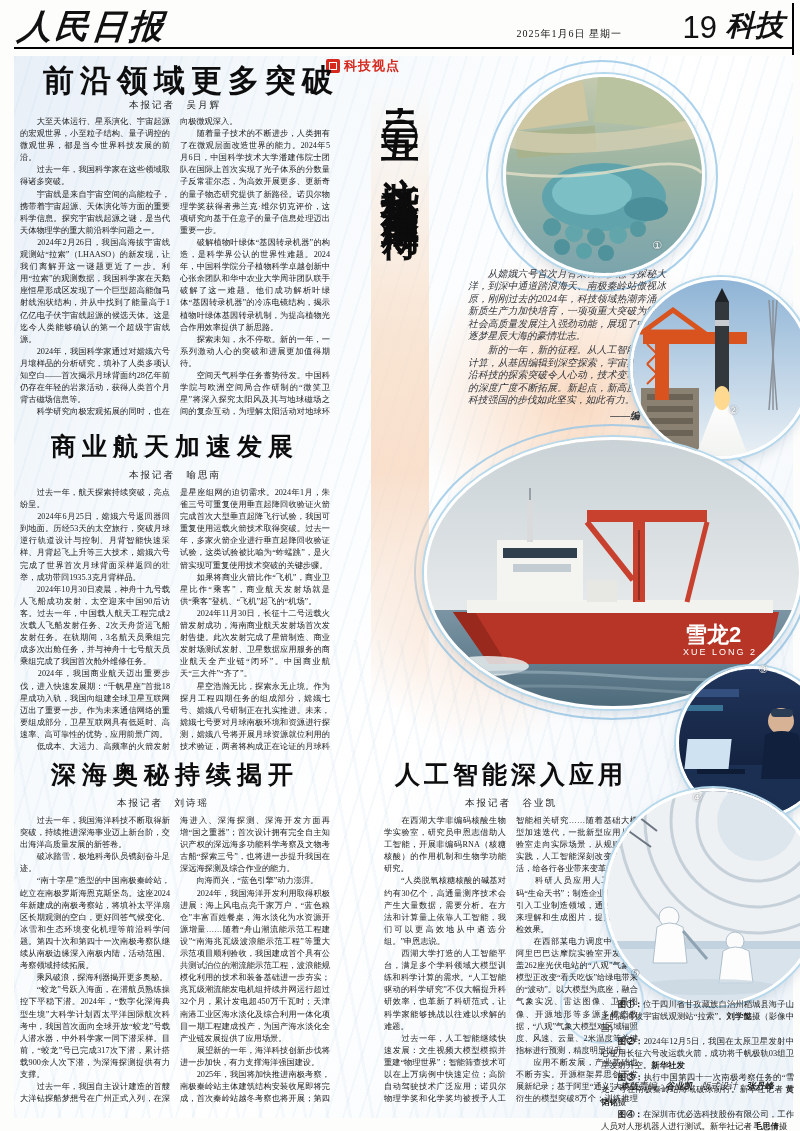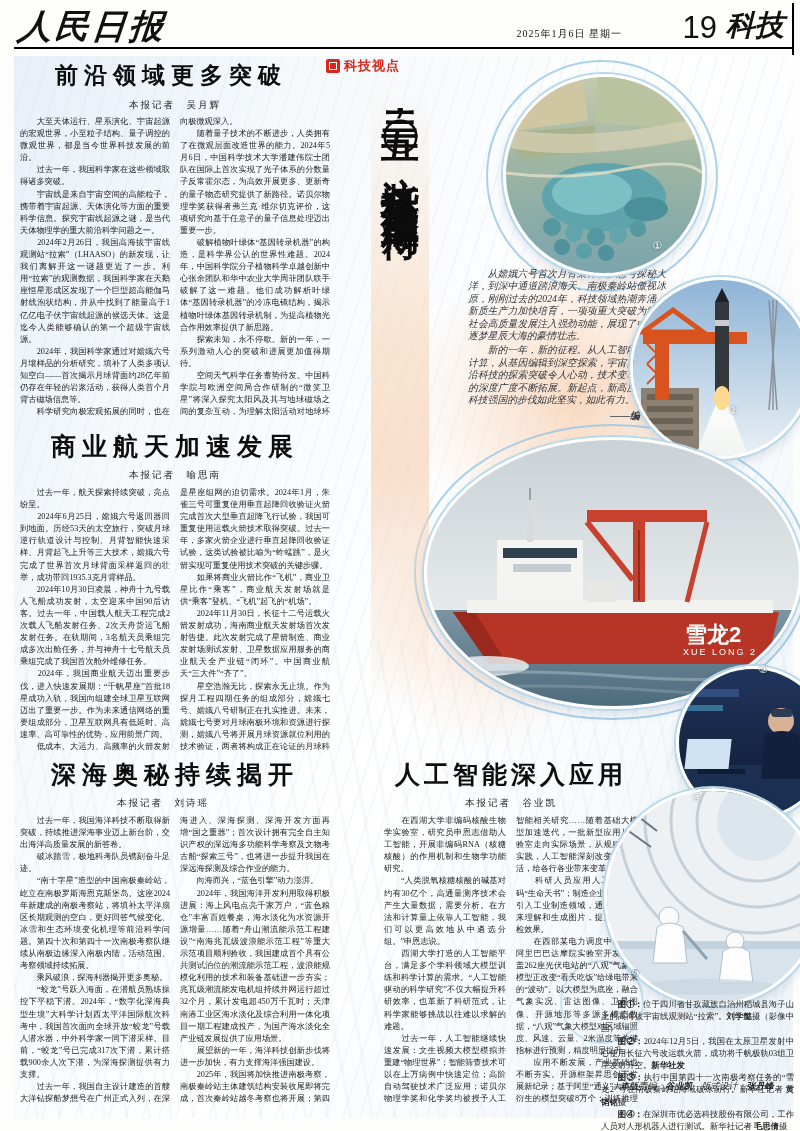--- a/index.html
+++ b/index.html
@@ -92,21 +92,21 @@
   </div>
 
   <div class="vheadline">二〇二五，这些科技热点值得期待</div>
 
   <div class="ednote">
     <p>从嫦娥六号首次月背采样、梦想号探秘大洋，到深中通道踏浪海天、南极秦岭站傲视冰原，刚刚过去的2024年，科技领域热潮奔涌，新质生产力加快培育，一项项重大突破为经济社会高质量发展注入强劲动能，展现了中国人逐梦星辰大海的豪情壮志。</p>
     <p>新的一年，新的征程。从人工智能到量子计算，从基因编辑到深空探索，宇宙奥秘、前沿科技的探索突破令人心动，技术变革和应用的深度广度不断拓展。新起点，新高度，迈向科技强国的步伐如此坚实，如此有力。</p>
     <p class="sign">——编 者</p>
   </div>
 
-  <h2 class="art-title" style="left:16px;top:60px;width:310px;font-size:23px;letter-spacing:6px;margin:0;">前沿领域更多突破</h2>
+  <h2 class="art-title" style="left:36px;top:60px;width:310px;font-size:31px;letter-spacing:6px;margin:0;">前沿领域更多突破</h2>
   <div class="byline" style="left:20px;top:99px;width:310px;">本报记者　吴月辉</div>
   <div class="body" style="left:20px;top:116px;width:310px;height:314px;">　　大至天体运行、星系演化、宇宙起源的宏观世界，小至粒子结构、量子调控的微观世界，都是当今世界科技发展的前沿。
 　　过去一年，我国科学家在这些领域取得诸多突破。
 　　宇宙线是来自宇宙空间的高能粒子，携带着宇宙起源、天体演化等方面的重要科学信息。探究宇宙线起源之谜，是当代天体物理学的重大前沿科学问题之一。
 　　2024年2月26日，我国高海拔宇宙线观测站“拉索”（LHAASO）的新发现，让我们离解开这一谜题更近了一步。利用“拉索”的观测数据，我国科学家在天鹅座恒星形成区发现了一个巨型超高能伽马射线泡状结构，并从中找到了能量高于1亿亿电子伏宇宙线起源的候选天体。这是迄今人类能够确认的第一个超级宇宙线源。
 　　2024年，我国科学家通过对嫦娥六号月壤样品的分析研究，填补了人类多项认知空白——首次揭示月球背面约28亿年前仍存在年轻的岩浆活动，获得人类首个月背古磁场信息等。
 　　科学研究向极宏观拓展的同时，也在向极微观深入。
 　　随着量子技术的不断进步，人类拥有了在微观层面改造世界的能力。2024年5月6日，中国科学技术大学潘建伟院士团队在国际上首次实现了光子体系的分数量子反常霍尔态，为高效开展更多、更新奇的量子物态研究提供了新路径。诺贝尔物理学奖获得者弗兰克·维尔切克评价，这项研究向基于任意子的量子信息处理迈出重要一步。
 　　破解植物叶绿体“基因转录机器”的构造，是科学界公认的世界性难题。2024年，中国科学院分子植物科学卓越创新中心张余团队和华中农业大学周菲团队联手破解了这一难题。他们成功解析叶绿体“基因转录机器”的冷冻电镜结构，揭示植物叶绿体基因转录机制，为提高植物光合作用效率提供了新思路。
 　　探索未知，永不停歇。新的一年，一系列激动人心的突破和进展更加值得期待。

